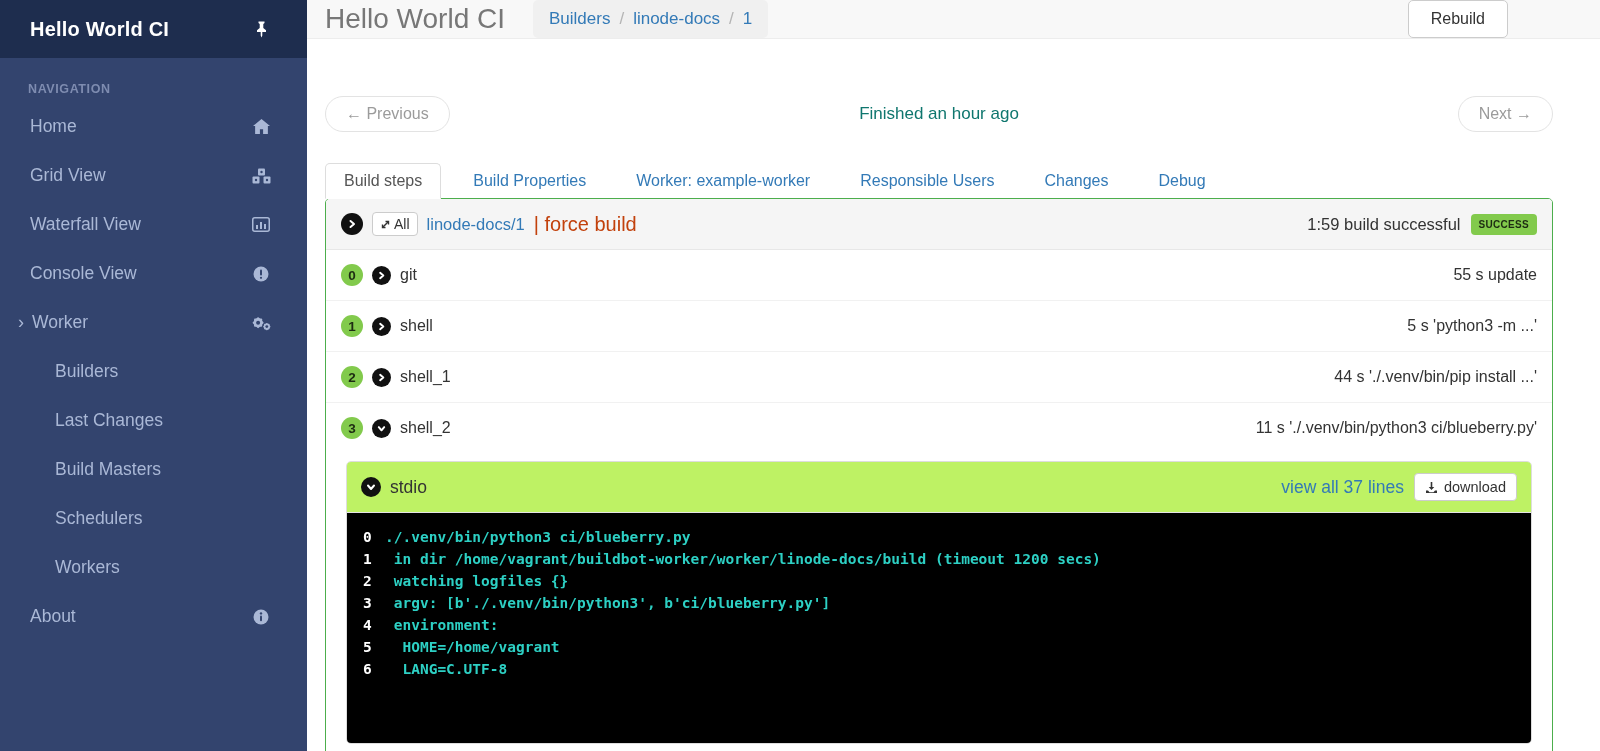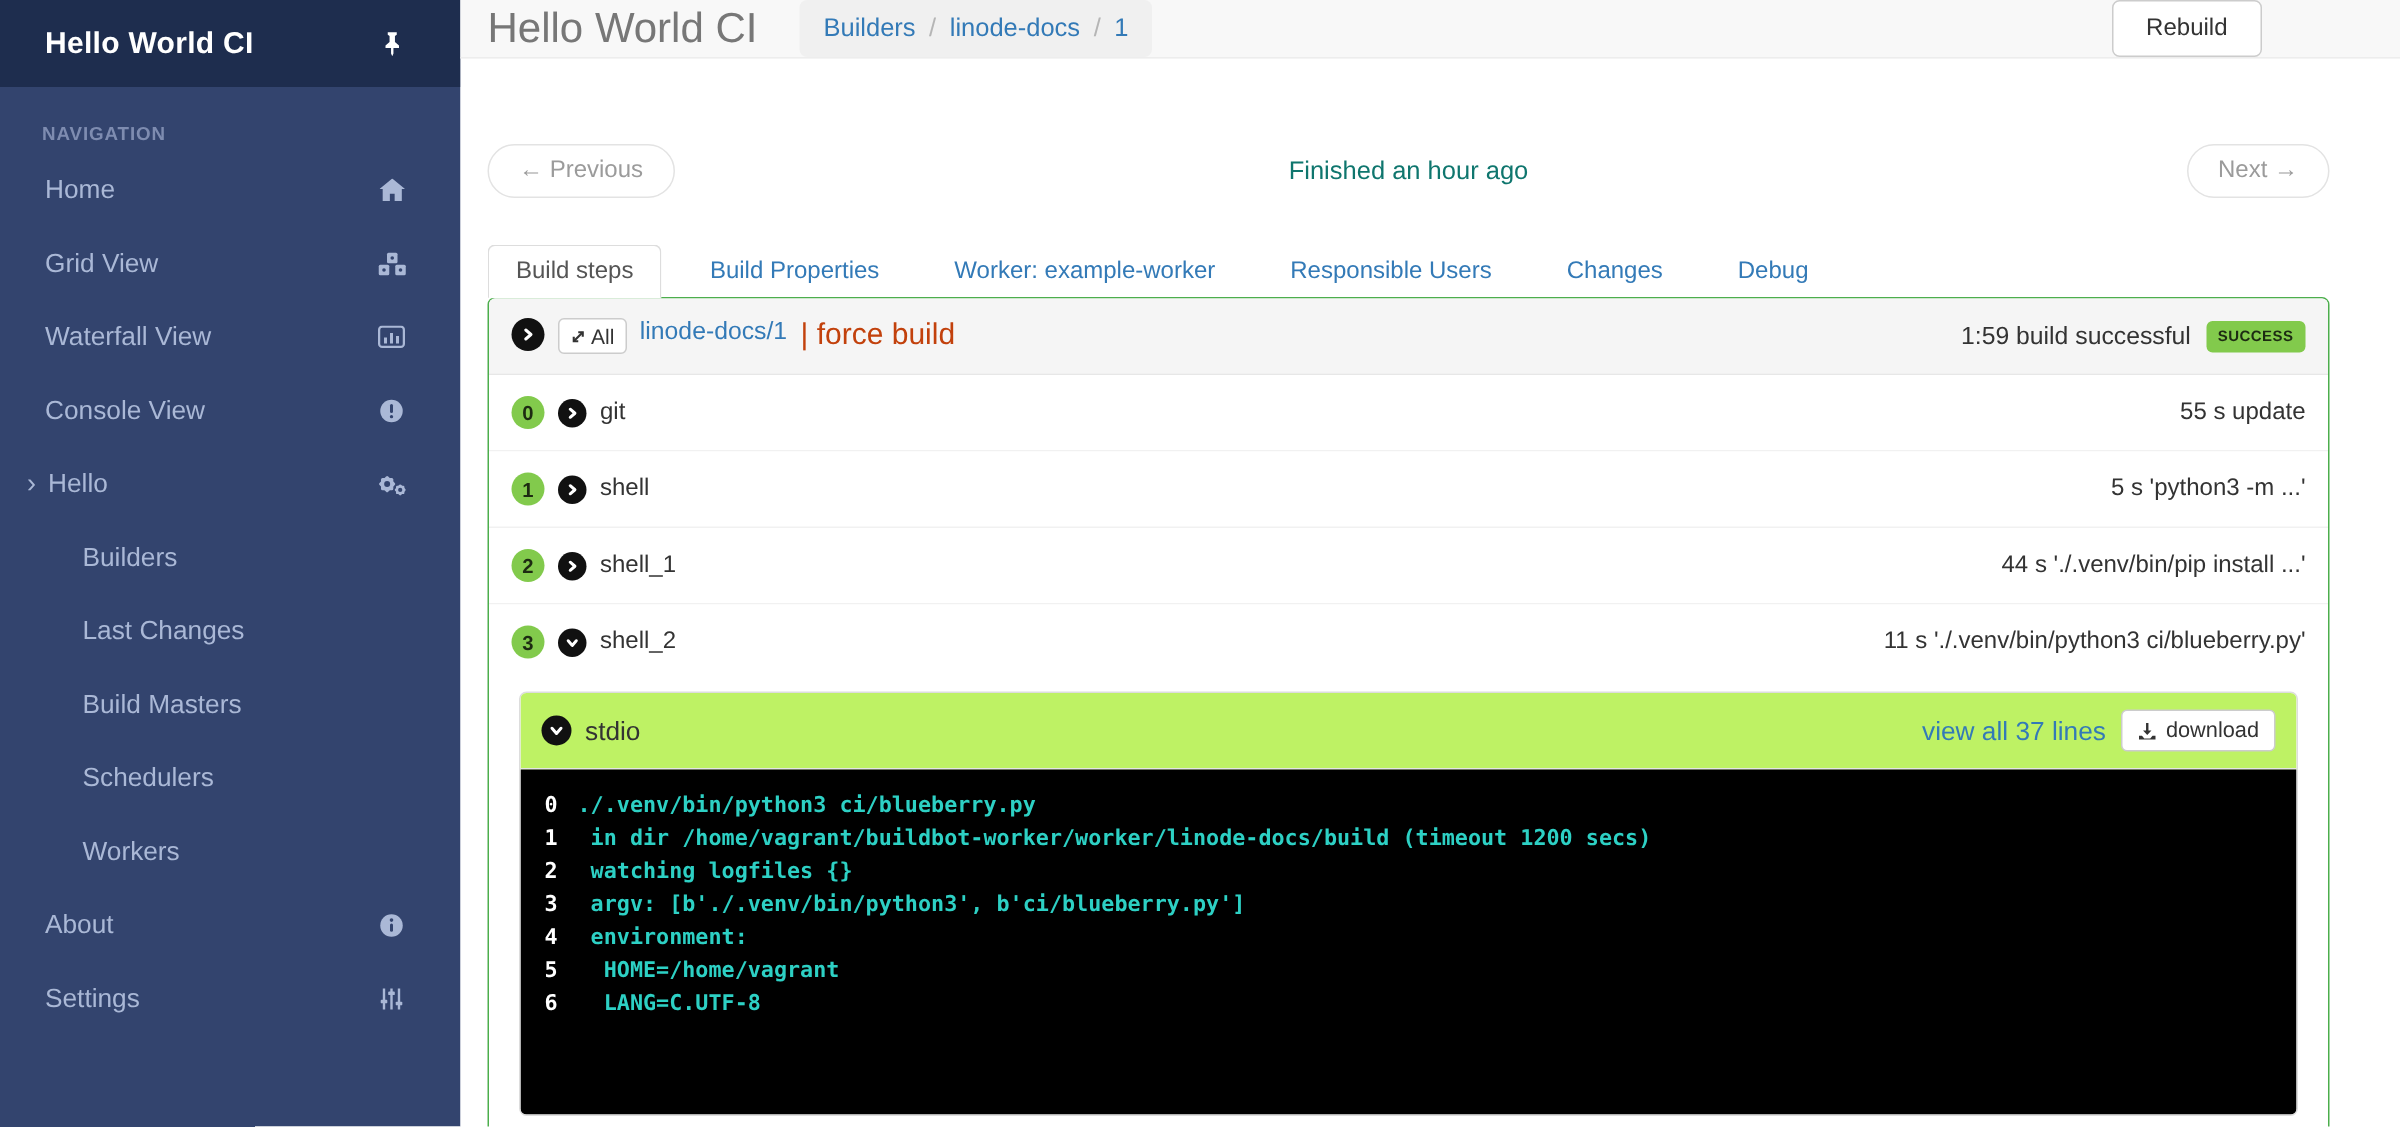--- a/index.html
+++ b/index.html
@@ -48,21 +48,21 @@
   .pill-next{margin-left:auto;}
   .finished-text{position:absolute;left:0;right:0;text-align:center;font-size:17px;color:#0f766e;}
 
   
   .tabs{display:flex;margin-top:30px;position:relative;z-index:2;margin-bottom:-1px;align-items:stretch;}
   .tab{padding:8px 18px;font-size:16px;color:var(--accent);cursor:pointer;display:flex;align-items:center;margin-right:14px;}
   .tab.active{background:#fff;color:#555;border:1px solid #ddd;border-bottom:1px solid #fff;border-radius:5px 5px 0 0;}
 
   
   .build-panel{border:1px solid var(--panel-border);border-radius:5px;background:#fff;position:relative;z-index:1;}
-  .summary-row{background:#f5f5f5;border-bottom:1px solid #e7e7e7;border-radius:4px 4px 0 0;display:flex;padding:13px 15px;gap:9px;}
+  .summary-row{background:#f5f5f5;border-bottom:1px solid #e7e7e7;border-radius:4px 4px 0 0;display:flex;align-items:center;padding:13px 15px;gap:9px;}
   .circle-toggle{width:22px;height:22px;border-radius:50%;background:#111;display:inline-flex;align-items:center;justify-content:center;cursor:pointer;flex:none;}
   .expand-all-btn{background:#fff;border:1px solid #ccc;border-radius:4px;height:24px;padding:0 7px;display:inline-flex;align-items:center;gap:3px;font-size:14px;color:#333;cursor:pointer;font-family:var(--ui-font);}
   .build-link{color:var(--accent);font-size:16.5px;text-decoration:none;cursor:pointer;}
   .build-reason{color:#c2410c;font-size:20px;}
   .summary-right{margin-left:auto;display:flex;align-items:center;gap:10px;}
   .summary-status{font-size:16.5px;color:#333;}
   .badge-success{background:var(--success-badge);color:#1d2b12;font-size:10px;font-weight:bold;letter-spacing:.3px;border-radius:4px;padding:5px 8px;}
 
   .step-row{display:flex;align-items:center;padding:14px 15px;border-bottom:1px solid #f1f1f1;gap:9px;background:#fff;}
   .step-num{width:22px;height:22px;border-radius:50%;background:var(--success-badge);color:#1d2b12;font-size:13.5px;font-weight:bold;display:inline-flex;align-items:center;justify-content:center;flex:none;}
@@ -149,21 +149,21 @@
           <circle cx="8" cy="8" r="7.5" fill="currentColor"></circle>
           <rect x="7" y="3.4" width="2" height="6" rx="1" fill="#33446e"></rect>
           <circle cx="8" cy="11.8" r="1.1" fill="#33446e"></circle>
         </svg>
     </span>
   </div>
 
   <div class="nav-item">
     <span class="label-wrap">
       <span class="nav-caret">›</span>
-      <span>Hello</span>
+      <span>Worker</span>
     </span>
     <span class="sicon">
       <svg width="20" height="16" viewBox="0 0 20 16" fill="currentColor">
         <g>
             <rect x="3" y="3.6" width="8.2" height="8.2" rx="1"></rect>
             <rect x="3" y="3.6" width="8.2" height="8.2" rx="1" transform="rotate(45 7.1 7.7)"></rect>
             <circle cx="7.1" cy="7.7" r="2" fill="#33446e"></circle>
           </g>
         <g>
             <rect x="13" y="8.8" width="5.6" height="5.6" rx="0.8"></rect>
@@ -193,35 +193,20 @@
   <div class="nav-item">
     <span class="label-wrap">
         <span>About</span>
       </span>
     <span class="sicon">
       <svg width="16" height="16" viewBox="0 0 16 16">
           <circle cx="8" cy="8" r="7.5" fill="currentColor"></circle>
           <circle cx="8" cy="4.4" r="1.2" fill="#33446e"></circle>
           <rect x="7" y="6.6" width="2" height="5.6" rx="1" fill="#33446e"></rect>
         </svg>
-    </span>
-  </div>
-  <div class="nav-item">
-    <span class="label-wrap">
-        <span>Settings</span>
-      </span>
-    <span class="sicon">
-      <svg width="16" height="16" viewBox="0 0 16 16" fill="currentColor">
-        <rect x="2.2" y="1" width="1.6" height="14"></rect>
-          <rect x="7.2" y="1" width="1.6" height="14"></rect>
-          <rect x="12.2" y="1" width="1.6" height="14"></rect>
-        <rect x="0.8" y="8.5" width="4.4" height="2.4" rx="0.6"></rect>
-          <rect x="5.8" y="3" width="4.4" height="2.4" rx="0.6"></rect>
-          <rect x="10.8" y="9.8" width="4.4" height="2.4" rx="0.6"></rect>
-      </svg>
     </span>
   </div>
 </div>
 
 <div class="main">
 
   <div class="topbar">
     <h1 class="page-title">Hello World CI</h1>
     <div class="breadcrumb">
       <a>Builders</a>

